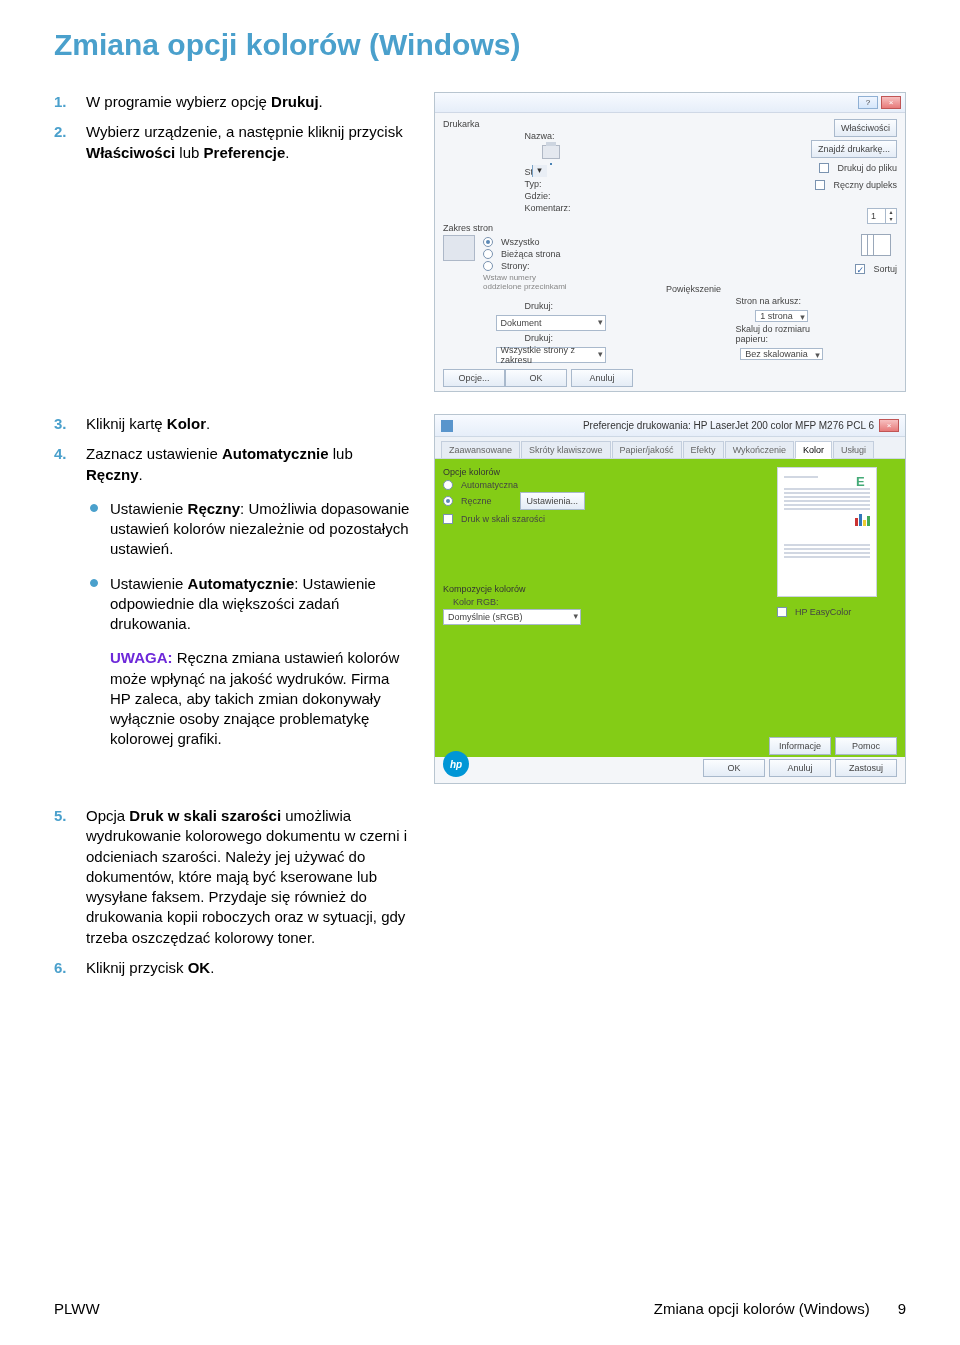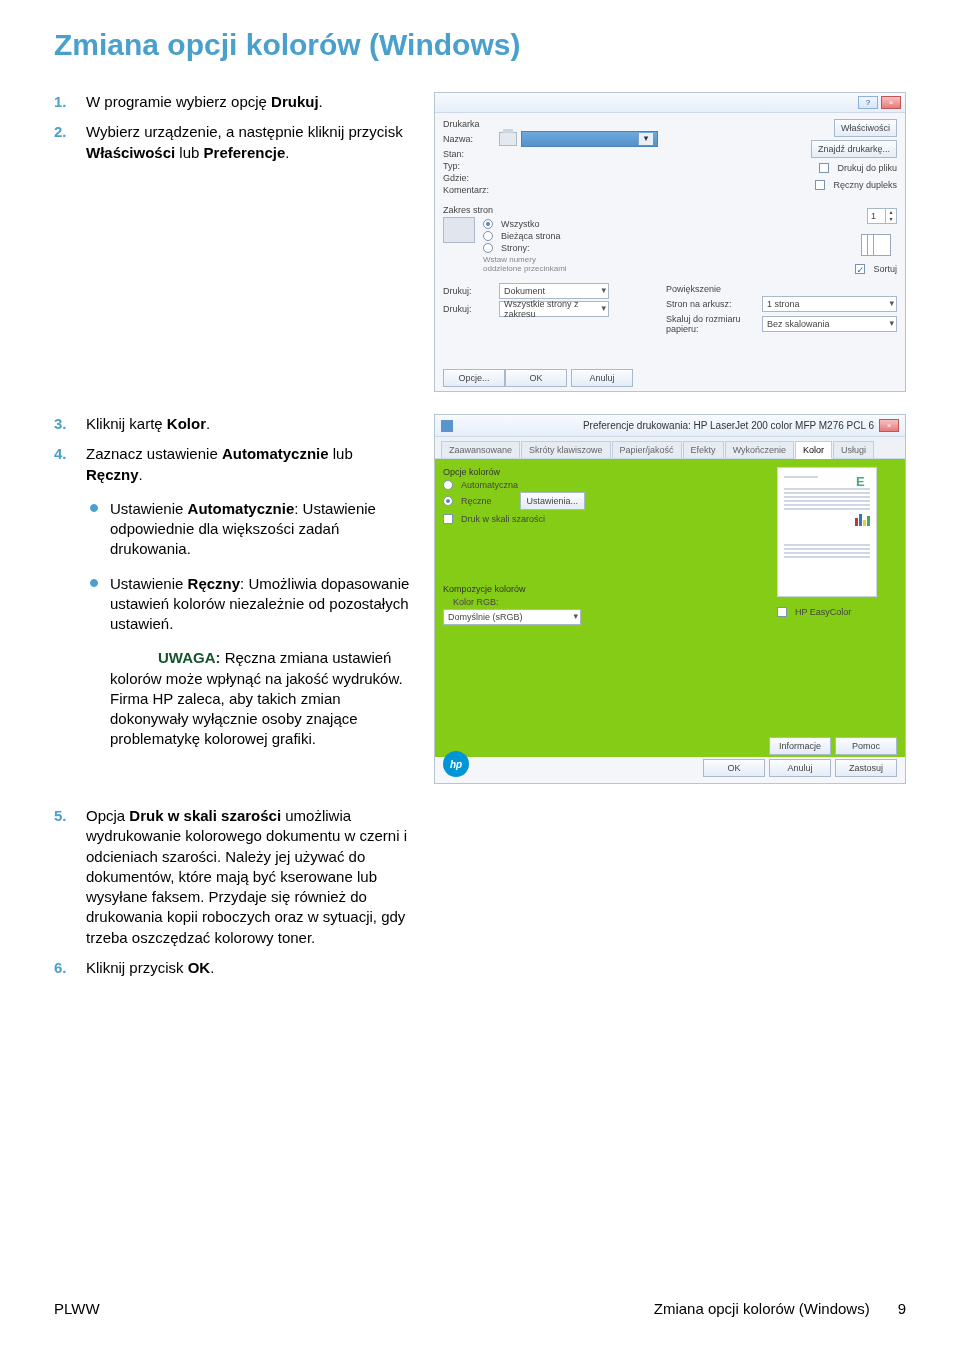--- a/index.html
+++ b/index.html
@@ -62,21 +62,21 @@
     background: #4aa0cc;
     margin-top: 5px;
     flex-shrink: 0;
   }
   .note {
     margin-left: 56px;
     font-size: 15px;
     line-height: 1.35;
     margin-bottom: 18px;
   }
-  .note-label { color: #14532d; font-weight: bold; margin-left: 48px; }
+  .note-label { color: #6d28d9; font-weight: bold; }
 
   
   .shot {
     border: 1px solid #b8c5d0;
     background: #f4f6f9;
     font-size: 9px;
     color: #444;
     position: relative;
   }
   .shot1 { height: 300px; }
@@ -99,21 +99,21 @@
   }
   .winbtn.close { background: linear-gradient(#f7c0c0,#e77a7a); border-color: #c05555; color: #fff;}
   .s1-body { padding: 6px 8px; display: flex; gap: 8px; }
   .s1-left { flex: 0 0 215px; }
   .s1-right { flex: 1; }
   .group {
     margin-bottom: 6px;
   }
   .group-title { font-size: 9px; margin-bottom: 2px; }
   .row {
-    display: flex; align-items: center; gap: 4px; font-size: 9px; margin-bottom: 2px;
+    display: flex; align-items: center; gap: 4px; font-size: 9px; margin-bottom: 2px; flex-direction: column;
   }
   .label { width: 52px; }
   .field-select {
     flex: 1; height: 16px;
     background: linear-gradient(#6ea9dc,#5492c9);
     border: 1px solid #4a83b5;
     position: relative;
   }
   .field-select::after {
     content: "▾";
@@ -372,25 +372,25 @@
     </div>
     <div class="step">
       <div class="step-num">4.</div>
       <div class="step-body">
         <span>Zaznacz ustawienie </span><span class="bold">Automatycznie</span><span> lub </span><span class="bold">Ręczny</span><span>.</span>
       </div>
     </div>
     <div class="bullets">
       <div class="bullet-item">
         <span class="bullet-dot"></span>
-        <div><span>Ustawienie </span><span class="bold">Automatycznie</span><span>: Ustawienie odpowiednie dla większości zadań drukowania.</span></div>
+        <div><span>Ustawienie </span><span class="bold">Ręczny</span><span>: Umożliwia dopasowanie ustawień kolorów niezależnie od pozostałych ustawień.</span></div>
       </div>
       <div class="bullet-item">
         <span class="bullet-dot"></span>
-        <div><span>Ustawienie </span><span class="bold">Ręczny</span><span>: Umożliwia dopasowanie ustawień kolorów niezależnie od pozostałych ustawień.</span></div>
+        <div><span>Ustawienie </span><span class="bold">Automatycznie</span><span>: Ustawienie odpowiednie dla większości zadań drukowania.</span></div>
       </div>
     </div>
     <div class="note">
       <span class="note-label">UWAGA:</span><span> Ręczna zmiana ustawień kolorów może wpłynąć na jakość wydruków. Firma HP zaleca, aby takich zmian dokonywały wyłącznie osoby znające problematykę kolorowej grafiki.</span>
     </div>
   </div>
 
   <div class="right-col">
     <div class="shot shot2">
       <div class="s2-title">

